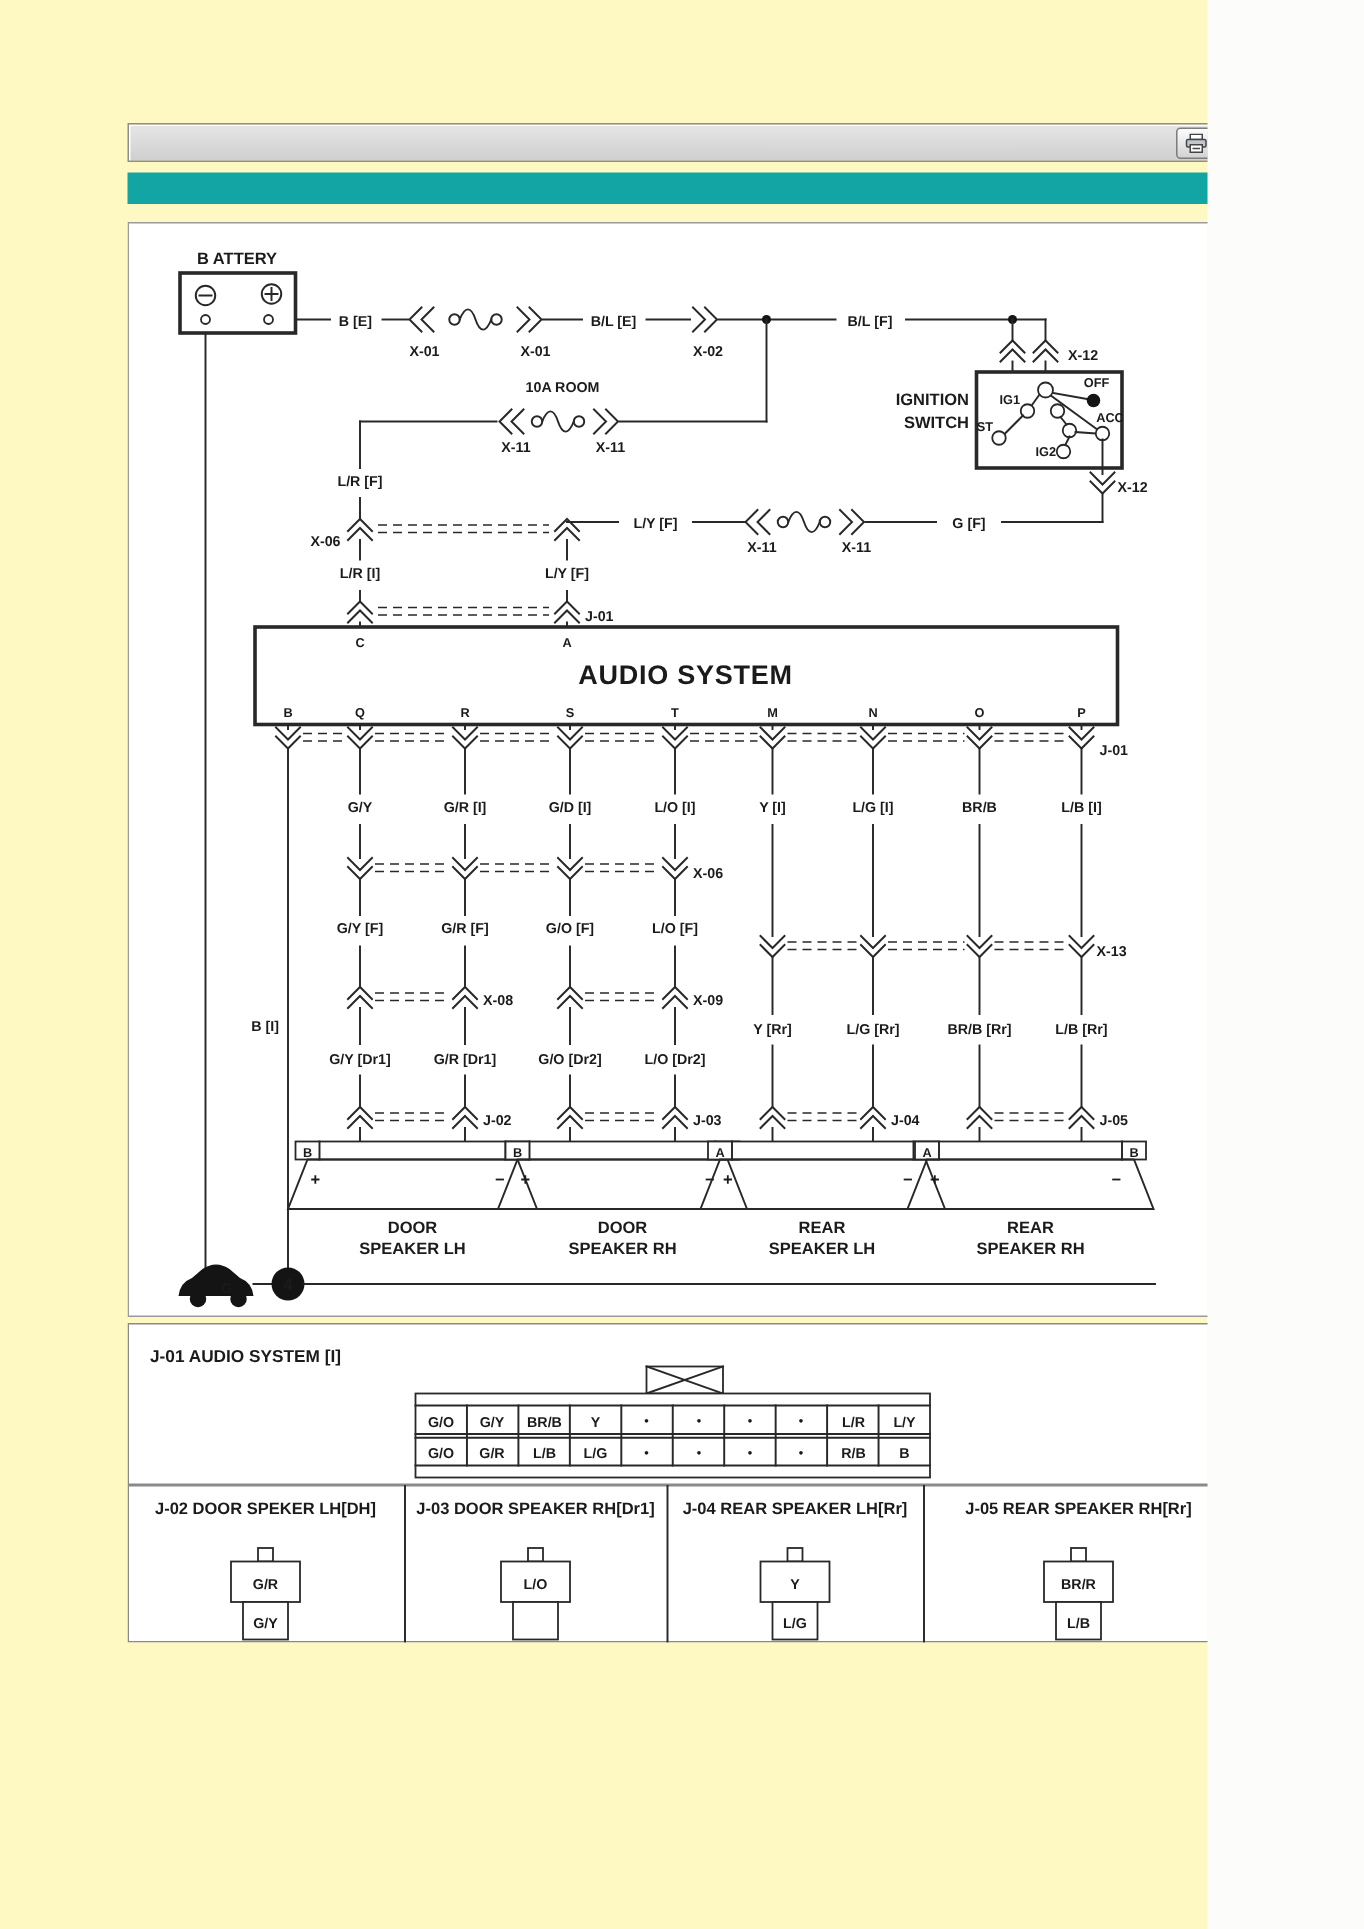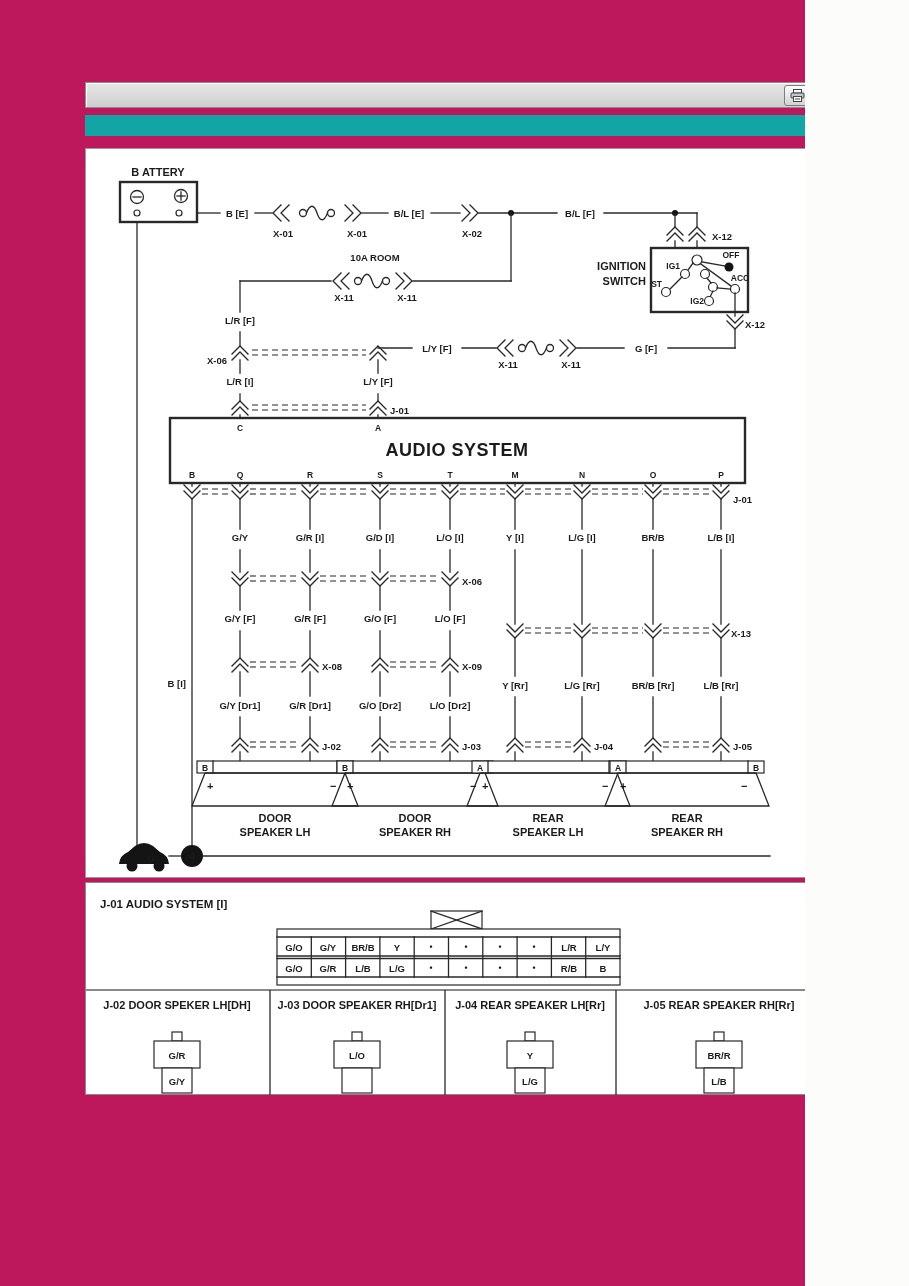--- a/index.html
+++ b/index.html
@@ -1,16 +1,16 @@
 <!DOCTYPE html>
 <html><head>
 <meta charset="utf-8">
 <style>
   html,body{margin:0;padding:0;background:#FCFCFA;}
-  #stage{position:relative;width:805px;height:1286px;background:#be185d;overflow:hidden;
+  #stage{position:relative;width:805px;height:1286px;background:#fef9c3;overflow:hidden;
          font-family:"Liberation Sans",sans-serif;text-align:right;}
   #toolbar{position:absolute;left:85px;top:82px;width:733px;height:24px;
            background:linear-gradient(#E6E6E6,#CFCFCF);border:1px solid #8E8E8E;
            box-shadow:inset 1px 1px 0 #ffffff;}
   #print-btn{position:absolute;right:8px;top:2px;width:25px;height:19px;border:1px solid #7d7d7d;
              border-radius:3px;background:linear-gradient(#FDFDFD,#D2D2D2);
              display:flex;align-items:center;justify-content:center;cursor:pointer;}
   #tealbar{position:absolute;left:85px;top:115px;width:735px;height:21px;background:#12A5A4;}
   svg.layer{position:absolute;left:85px;}
   #main-svg{top:148px;}

